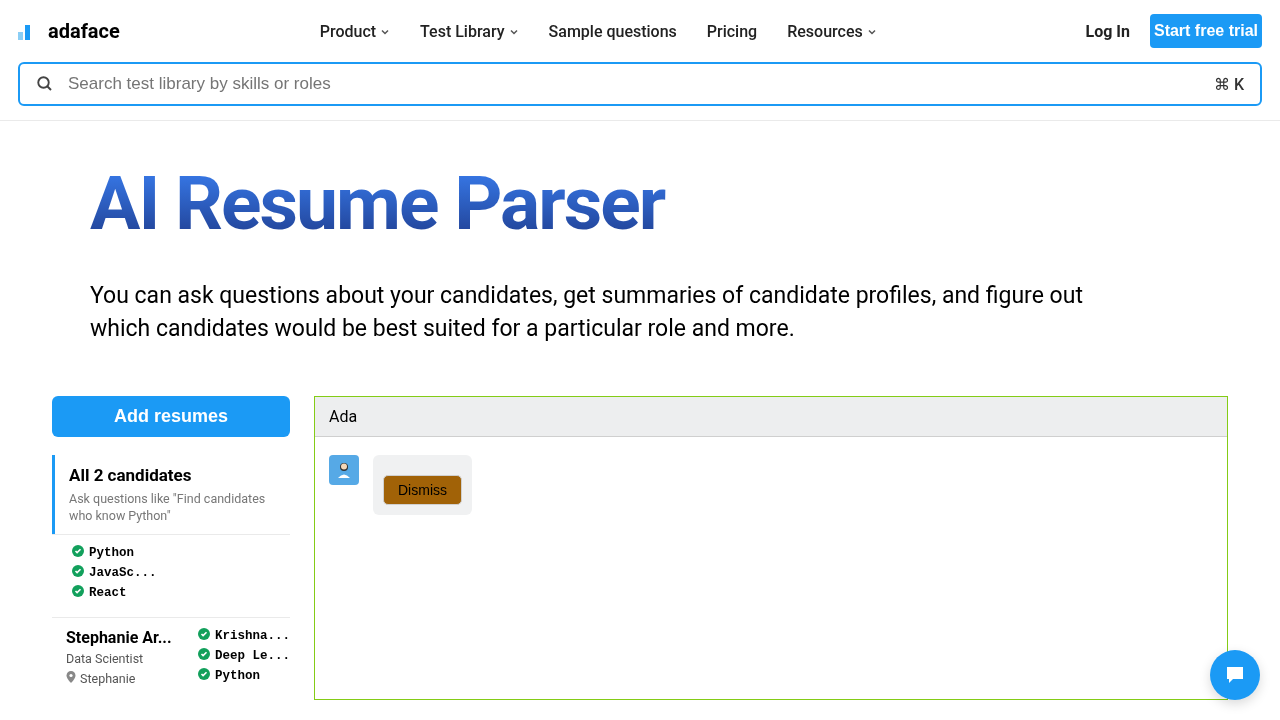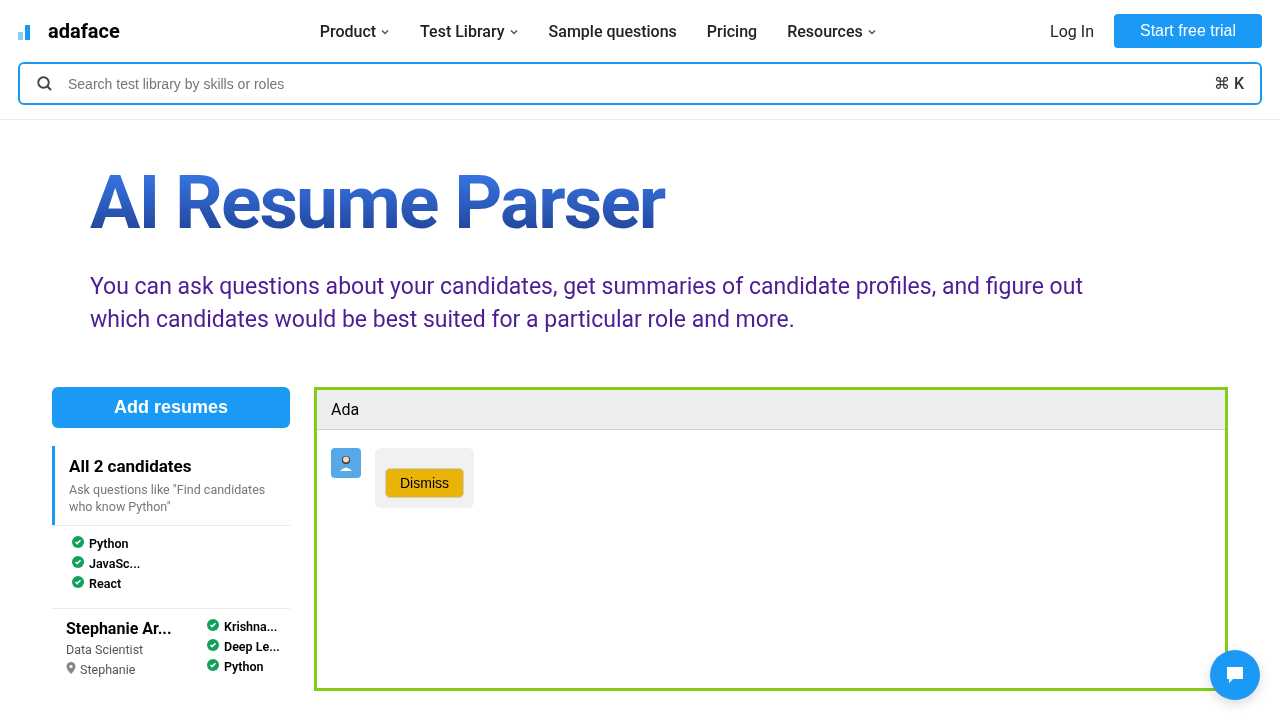--- a/index.html
+++ b/index.html
@@ -5,61 +5,61 @@
   * { box-sizing: border-box; margin: 0; padding: 0; }
   body { font-family: -apple-system, BlinkMacSystemFont, "Segoe UI", Roboto, sans-serif; background: #fff; color: #000; width: 1280px; height: 720px; overflow: hidden; }
   
   .topbar { display: flex; align-items: center; padding: 14px 18px 14px 18px; }
   .logo { display: flex; align-items: center; gap: 12px; font-weight: 700; font-size: 20px; color: #000; }
   .logo-icon { display: inline-flex; }
   .nav { display: flex; gap: 30px; margin-left: 200px; }
   .nav-item { display: flex; align-items: center; gap: 4px; font-size: 16px; font-weight: 500; color: #222; cursor: pointer; justify-content: flex-end; }
   .chev { width: 10px; height: 10px; }
   .spacer { flex: 1; }
-  .login { font-size: 16px; font-weight: 400; color: #222; margin-right: 20px; cursor: pointer; margin-left: 38px; }
-  .trial-btn { background: #1b9af5; color: #fff; border: none; border-radius: 4px; padding: 8px 26px; font-size: 16px; font-weight: 400; cursor: pointer; }
+  .login { font-size: 16px; font-weight: 700; color: #222; margin-right: 20px; cursor: pointer; margin-left: 38px; }
+  .trial-btn { background: #1b9af5; color: #fff; border: none; border-radius: 4px; padding: 8px 4px; font-size: 16px; font-weight: 700; cursor: pointer; }
   
   .searchbar-wrap { padding: 0 18px 14px; }
   .searchbar { border: 2px solid #1b9af5; border-radius: 6px; display: flex; align-items: center; padding: 10px 16px; }
   .search-icon { width: 18px; height: 18px; color: #444; margin-right: 14px; }
-  .search-input { flex: 1; border: none; outline: none; font-size: 14px; color: #be185d; background: transparent; }
+  .search-input { flex: 1; border: none; outline: none; font-size: 17px; color: #be185d; background: transparent; }
   .search-kbd { color: #333; font-size: 16px; font-weight: 500; }
   
   .divider { border-bottom: 1px solid #eaeaea; }
   
   .hero { padding: 38px 90px 20px; }
   .hero-title { font-size: 75px; font-weight: 700; background: linear-gradient(180deg, #3b82f6 0%, #1e3a8a 100%); -webkit-background-clip: text; background-clip: text; color: transparent; letter-spacing: -2px; }
-  .hero-sub { font-size: 23px; line-height: 1.45; margin-top: 24px; max-width: 1050px; color: #4c1d95; }
+  .hero-sub { font-size: 23px; line-height: 1.45; margin-top: 32px; max-width: 1050px; color: #000000; }
   
   .main { display: flex; gap: 24px; padding: 30px 52px 0; }
   
   .left { width: 238px; }
   .add-btn { width: 100%; background: #1b9af5; color: #fff; border: none; border-radius: 6px; padding: 10px 0; font-size: 18px; font-weight: 700; cursor: pointer; }
   
   .side-group { border-left: 3px solid #1b9af5; padding: 10px 8px 10px 14px; margin-top: 18px; }
   .side-title { font-size: 17px; font-weight: 700; }
   .side-hint { font-size: 12.5px; color: #777; margin-top: 6px; line-height: 1.35; }
   
   .cand { border-top: 1px solid #eaeaea; padding: 10px 0 12px 14px; display: flex; }
   .cand-info { width: 135px; }
   .cand-name { font-size: 16px; font-weight: 700; white-space: nowrap; overflow: hidden; text-overflow: ellipsis; }
   .cand-role { font-size: 12.5px; color: #555; margin-top: 4px; }
   .cand-loc { font-size: 12.5px; color: #555; margin-top: 5px; display: flex; align-items: center; gap: 4px; }
   .pin { width: 10px; height: 12px; }
   .cand-tags { flex: 1; padding-left: 6px; }
   .tag { display: flex; align-items: center; gap: 5px; font-size: 12.5px; font-weight: 600; margin-bottom: 5px; white-space: nowrap; overflow: hidden; }
-  .tag-txt { overflow: hidden; text-overflow: ellipsis; }
+  .tag-txt { overflow: hidden; text-overflow: ellipsis; font-family: Liberation Mono, monospace; }
   .check { width: 12px; height: 12px; flex-shrink: 0; }
   
-  .panel { flex: 1; border: 3px solid #84cc16; }
+  .panel { flex: 1; border: 1px solid #84cc16; }
   .panel-head { background: #edeeef; border-bottom: 1px solid #cfcfcf; padding: 10px 14px; font-size: 16px; }
   .panel-body { padding: 18px 14px; display: flex; align-items: flex-start; gap: 14px; }
   .avatar { width: 30px; height: 30px; border-radius: 4px; background: #56a9e6; display: flex; align-items: center; justify-content: center; }
   .bubble { background: #f0f1f2; border-radius: 6px; padding: 20px 10px 10px; }
-  .dismiss { background: #eab308; border: 1px solid #d0d0d0; border-radius: 5px; padding: 6px 14px; font-size: 14px; cursor: pointer; }
+  .dismiss { background: #a16207; border: 1px solid #d0d0d0; border-radius: 5px; padding: 6px 14px; font-size: 14px; cursor: pointer; }
   
   .fab { position: fixed; right: 20px; bottom: 20px; width: 50px; height: 50px; border-radius: 50%; background: #1b9af5; display: flex; align-items: center; justify-content: center; cursor: pointer; box-shadow: 0 4px 12px rgba(0,0,0,0.15); }
 </style>
 </head>
 <body>
 
 <div class="topbar">
   <div class="logo">
     <span class="logo-icon">
       <svg width="18" height="18" viewBox="0 0 18 18">

